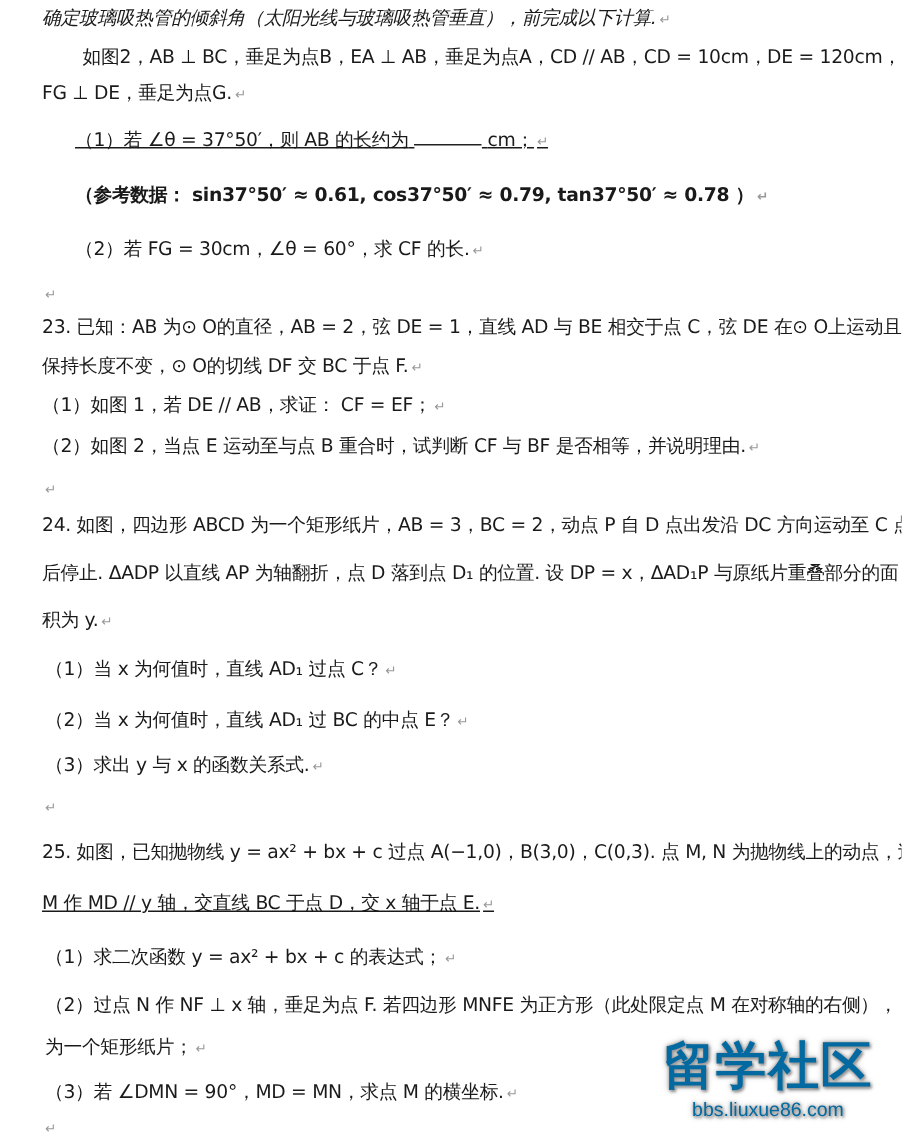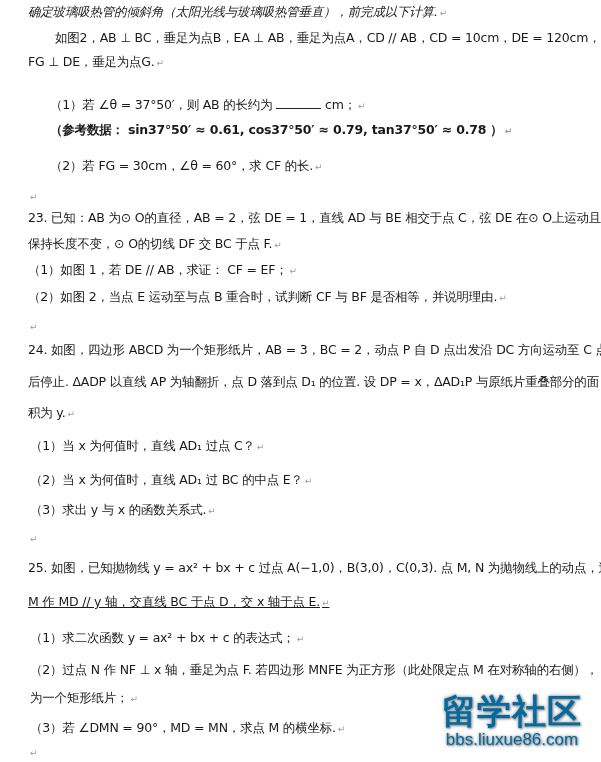--- a/index.html
+++ b/index.html
@@ -17,39 +17,39 @@
   .sub { left: 30px; }
   .mark { color: #999; font-size: 9px; margin-left: 2px; }
   .blank { display: inline-block; width: 45px; border-bottom: 1px solid #222; height: 12px; vertical-align: baseline; }
   .para-mark { position: absolute; left: 30px; color: #999; font-size: 9px; }
   .watermark {
     position: absolute; left: 432px; top: 692px; width: 160px; height: 60px;
     color: #0369a1; text-align: center;
     text-shadow: 0 0 2px #999, 0 0 4px #aaa, 1px 1px 2px #888;
   }
   .wm-title { font-size: 34px; font-weight: bold; line-height: 38px; letter-spacing: 1px; }
-  .wm-url { font-size: 17px; line-height: 20px; font-family: "Liberation Sans", sans-serif; }
+  .wm-url { font-size: 13px; line-height: 20px; font-family: "Liberation Sans", sans-serif; }
 </style>
 </head>
 <body>
 
 <div>
 
   <div class="line" style="top:4px;font-style:italic;">
     <span>确定玻璃吸热管的倾斜角（太阳光线与玻璃吸热管垂直），前完成以下计算.</span><span class="mark">↵</span>
   </div>
 
   <div class="line indent1" style="top:30px;">
     <span>如图2，AB ⊥ BC，垂足为点B，EA ⊥ AB，垂足为点A，CD // AB，CD = 10cm，DE = 120cm，</span>
   </div>
   <div class="line" style="top:54px;">
     <span>FG ⊥ DE，垂足为点G.</span><span class="mark">↵</span>
   </div>
 
-  <div class="line indent2" style="top:96px;">
+  <div class="line indent2" style="top:84px;text-decoration:underline;">
     <span>（1）若 ∠θ = 37°50′，则 AB 的长约为</span>
     <span class="blank"></span>
     <span>cm；</span><span class="mark">↵</span>
   </div>
 
   <div class="line indent2" style="top:122px;font-weight:bold;">
     <span>（参考数据： sin37°50′ ≈ 0.61, cos37°50′ ≈ 0.79, tan37°50′ ≈ 0.78 ）</span><span class="mark">↵</span>
   </div>
 
   <div class="line indent2" style="top:158px;">

